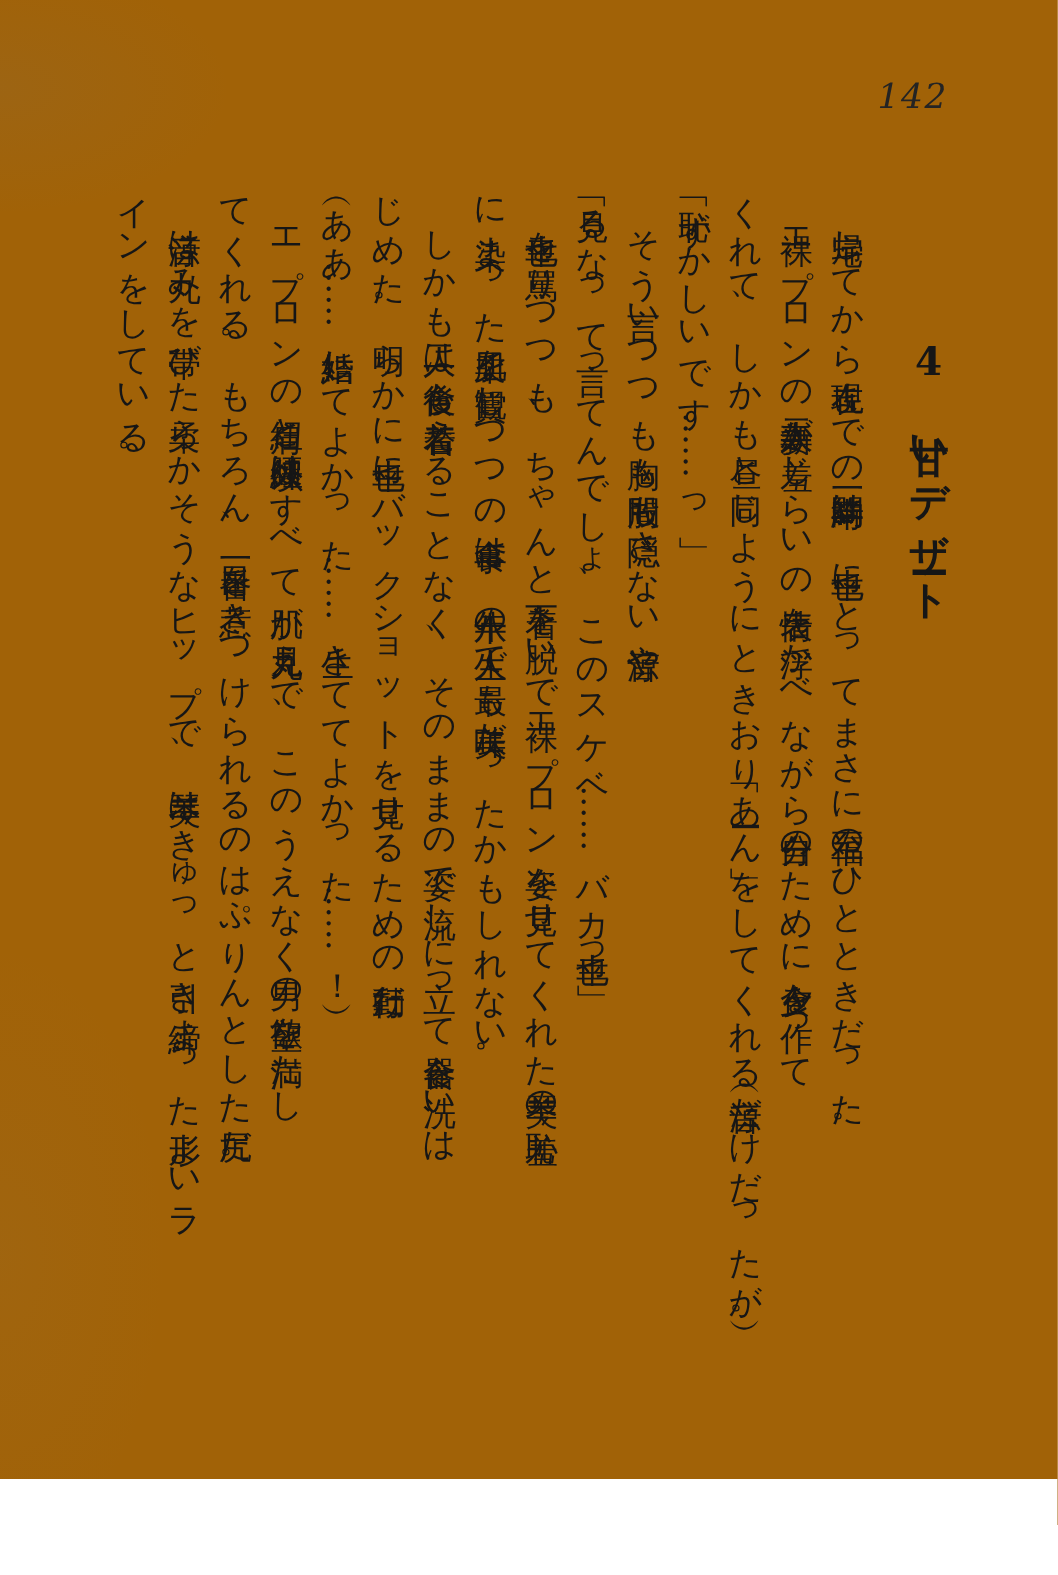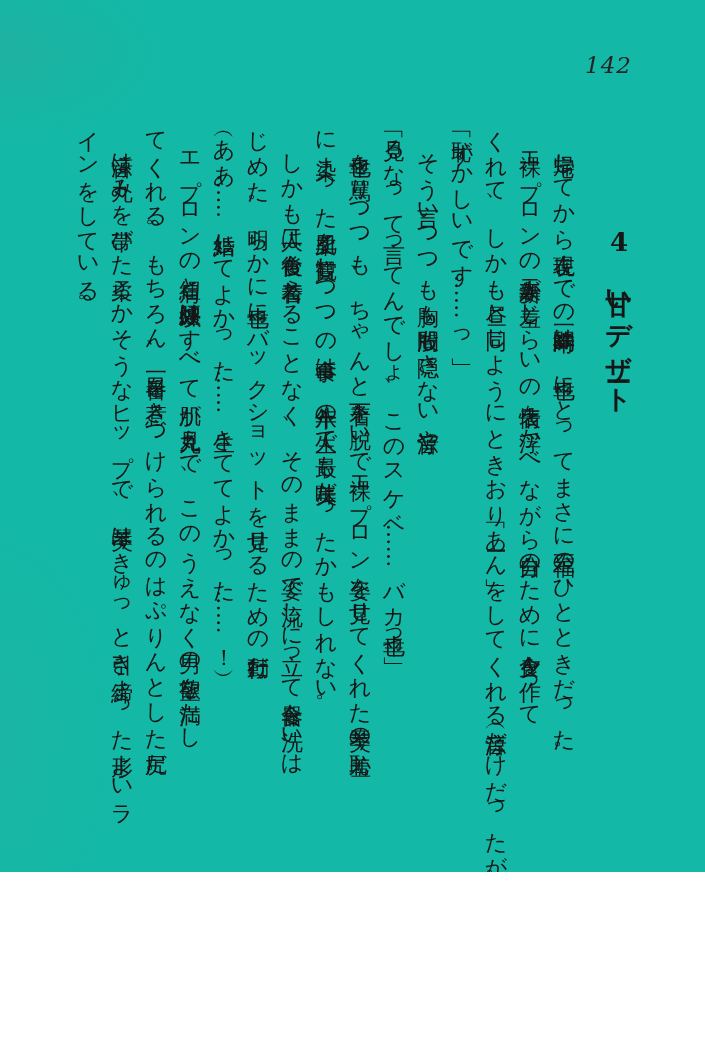--- a/index.html
+++ b/index.html
@@ -1,20 +1,20 @@
 <!DOCTYPE html>
 <html lang="ja"><head>
 <meta charset="utf-8">
 <style>
   html,body { margin:0; padding:0; }
   .page {
     position: relative;
     width: 705px;
-    height: 872px;
-    background: #14b8a6;
+    height: 986px;
+    background: #a16207;
     overflow: hidden;
     font-family: "DejaVu Serif", "Liberation Serif", serif;
     color: #1b1b1b;
   }
   
   .page::before {
     content:"";
     position:absolute; inset:0;
     background:
       radial-gradient(220px 120px at 0% 6%, rgba(120,120,120,0.10), rgba(120,120,120,0) 70%),

